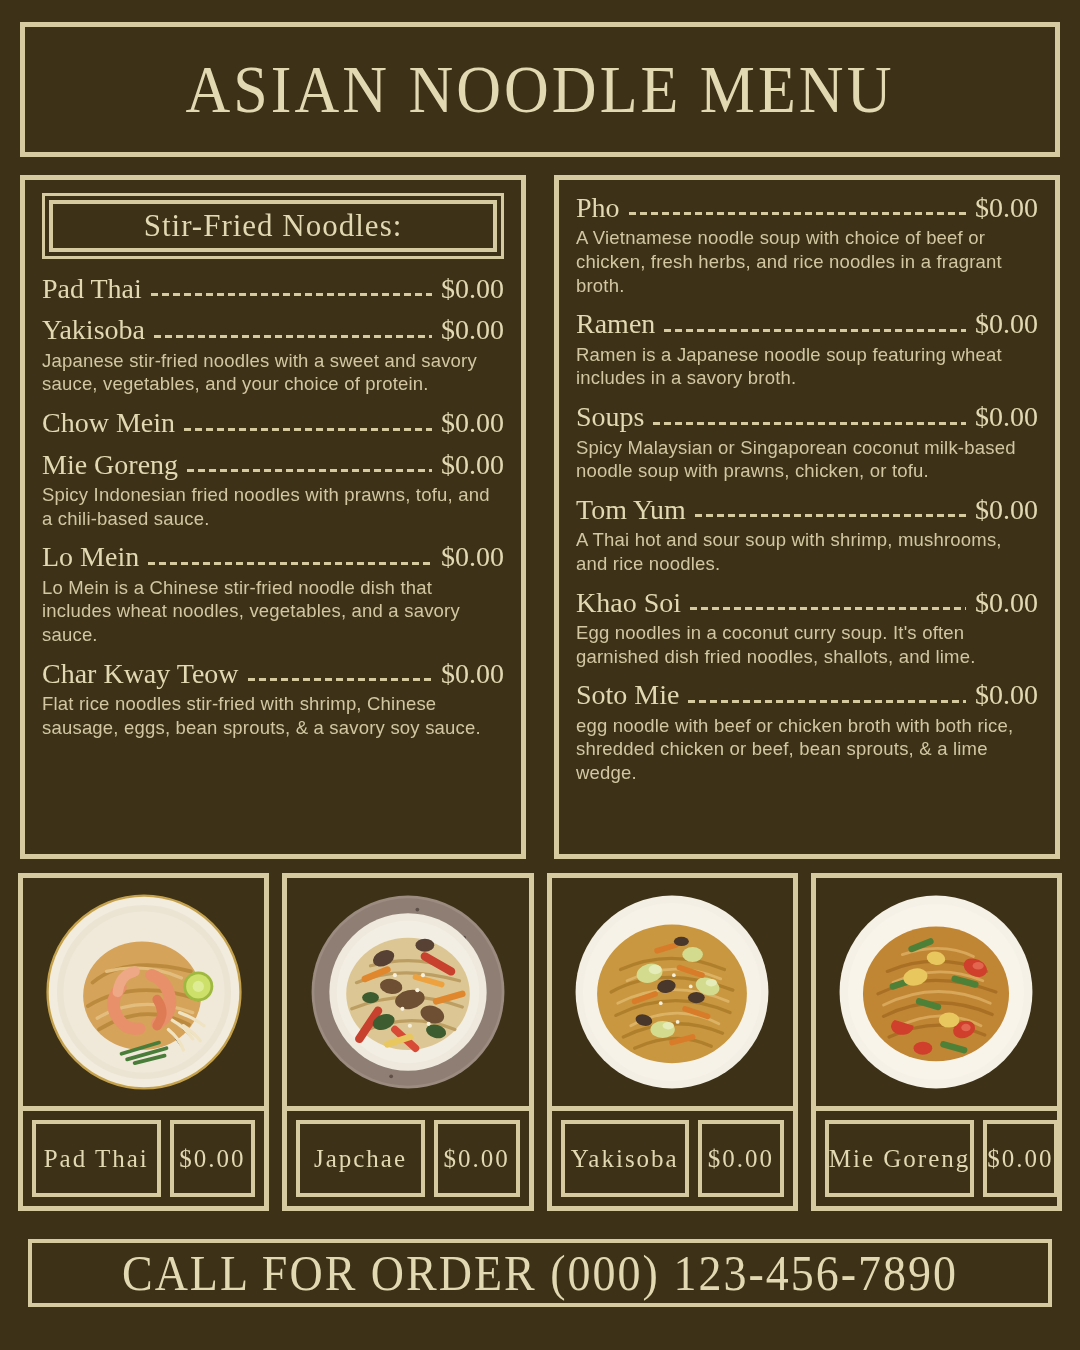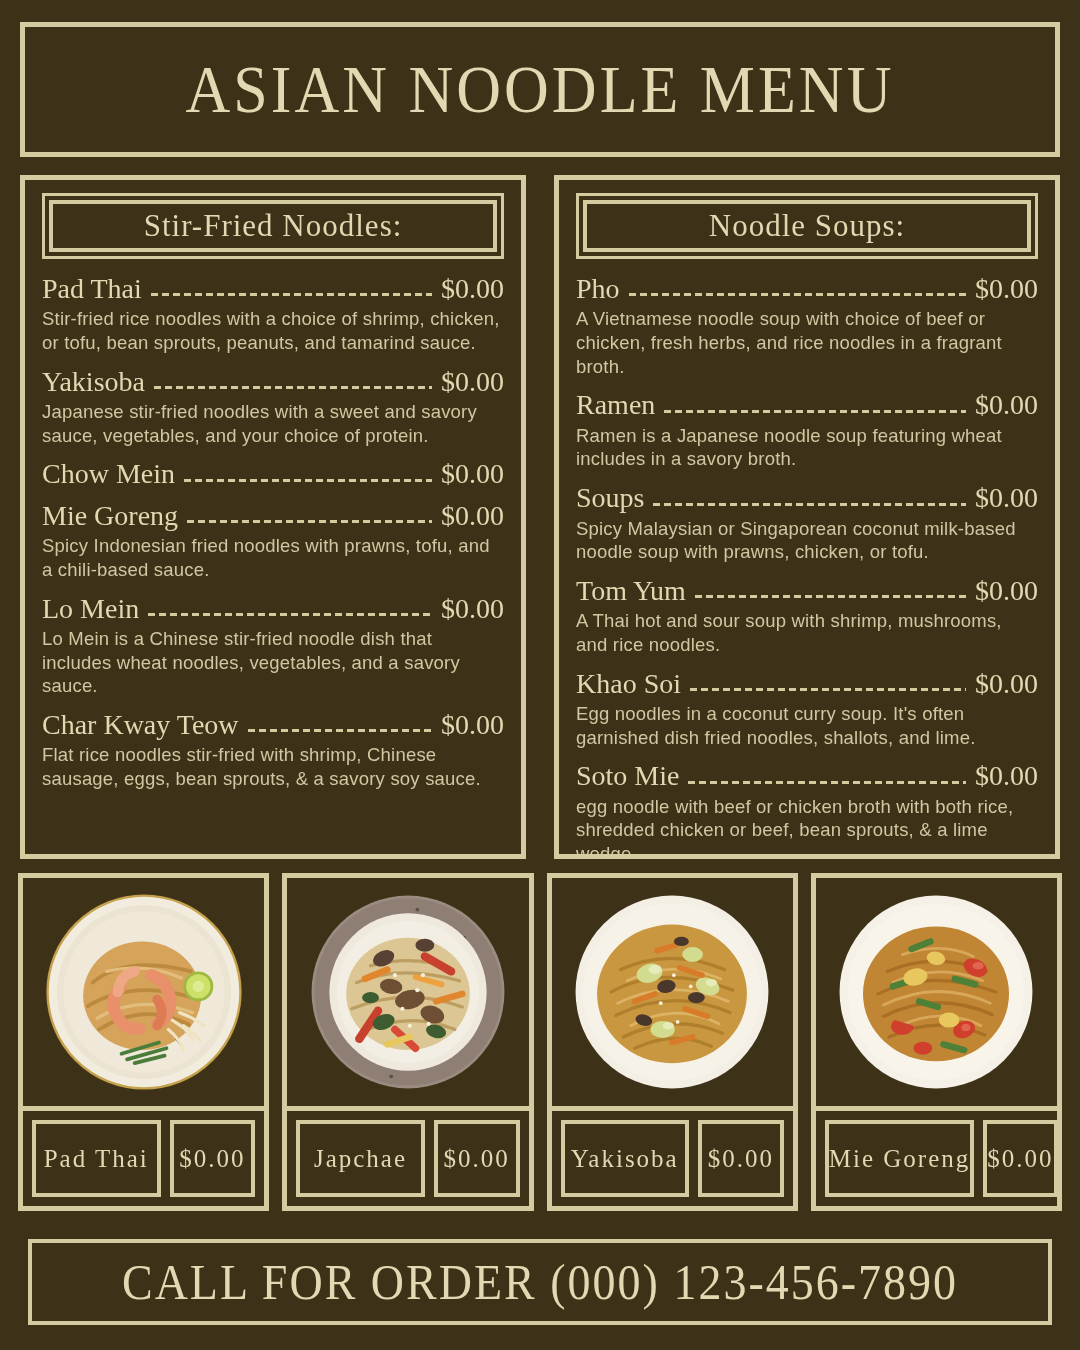--- a/index.html
+++ b/index.html
@@ -37,21 +37,21 @@
   .cards{margin:14px -2px 0;height:338px;flex:none;display:grid;grid-template-columns:repeat(4,1fr);gap:13px;}
   .card{border:5px solid var(--cream);display:flex;flex-direction:column;overflow:hidden;}
   .photo{flex:1;border-bottom:5px solid var(--cream);display:flex;align-items:center;justify-content:center;background:var(--bg);}
   .photo svg{width:206px;height:206px;}
   .label-row{height:95px;flex:none;display:flex;gap:9px;padding:9px;}
   .name-box{flex:1.55;border:4px solid var(--cream);display:flex;align-items:center;justify-content:center;}
   .price-box{flex:1;border:4px solid var(--cream);display:flex;align-items:center;justify-content:center;}
   .label-row span{font-family:"Liberation Serif",serif;font-size:25px;letter-spacing:2px;color:var(--bright);white-space:nowrap;}
 
   
-  .footer-box{margin:28px 8px 0;height:86px;flex:none;border:4px solid var(--cream);
+  .footer-box{margin:28px 8px 0;height:68px;flex:none;border:4px solid var(--cream);
     display:flex;align-items:center;justify-content:center;}
   .footer-box span{font-family:"Liberation Serif",serif;font-size:46px;letter-spacing:2px;color:var(--bright);transform:scaleY(1.08);}
 </style>
 </head>
 <body>
 
 <div class="page">
 
   <div class="title-box">
     <h1>ASIAN NOODLE MENU</h1>
@@ -63,21 +63,20 @@
       <div class="section-header">
         <span>Stir-Fried Noodles:</span>
       </div>
 
       <div class="menu-item">
         <div class="item-head">
           <span class="item-name">Pad Thai</span>
           <span class="leader"></span>
           <span class="item-price">$0.00</span>
         </div>
-        <div class="item-desc">Stir-fried rice noodles with a choice of shrimp, chicken, or tofu, bean sprouts, peanuts, and tamarind sauce.</div>
       </div>
 
       <div class="menu-item">
         <div class="item-head">
           <span class="item-name">Yakisoba</span>
           <span class="leader"></span>
           <span class="item-price">$0.00</span>
         </div>
         <div class="item-desc">Japanese stir-fried noodles with a sweet and savory sauce, vegetables, and your choice of protein.</div>
       </div>
@@ -112,23 +111,20 @@
         <div class="item-head">
           <span class="item-name">Char Kway Teow</span>
           <span class="leader"></span>
           <span class="item-price">$0.00</span>
         </div>
         <div class="item-desc">Flat rice noodles stir-fried with shrimp, Chinese sausage, eggs, bean sprouts, &amp; a savory soy sauce.</div>
       </div>
     </div>
 
     <div class="panel">
-      <div class="section-header">
-        <span>Noodle Soups:</span>
-      </div>
 
       <div class="menu-item">
         <div class="item-head">
           <span class="item-name">Pho</span>
           <span class="leader"></span>
           <span class="item-price">$0.00</span>
         </div>
         <div class="item-desc">A Vietnamese noodle soup with choice of beef or chicken, fresh herbs, and rice noodles in a fragrant broth.</div>
       </div>
 

